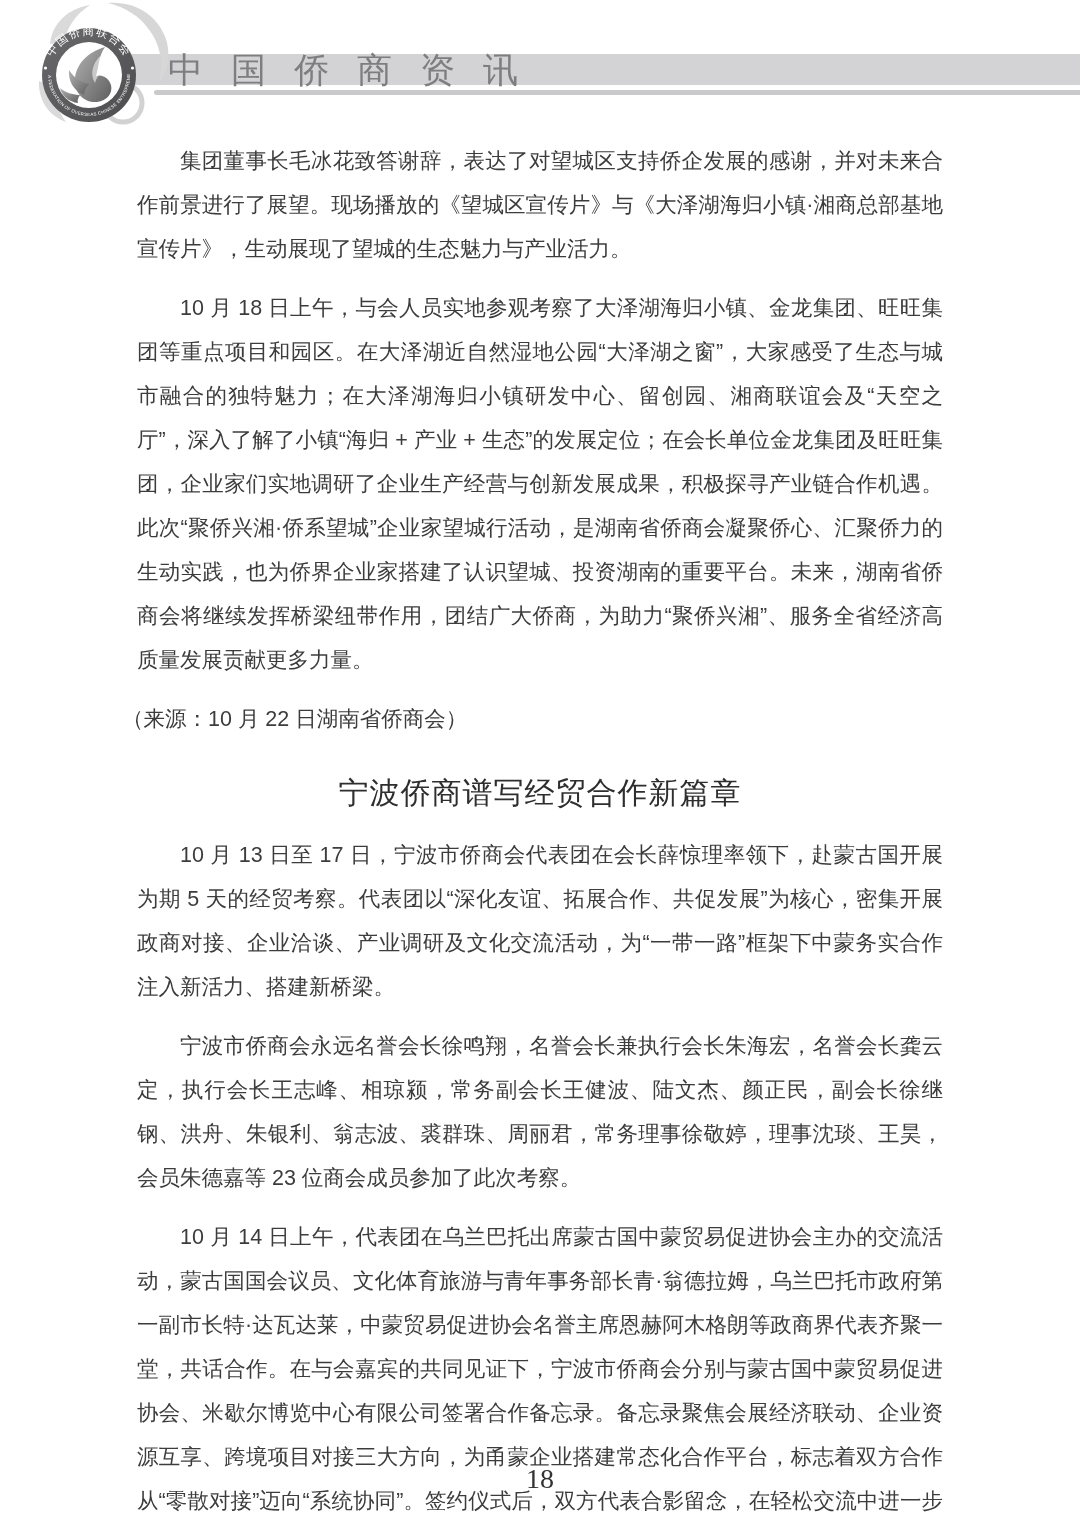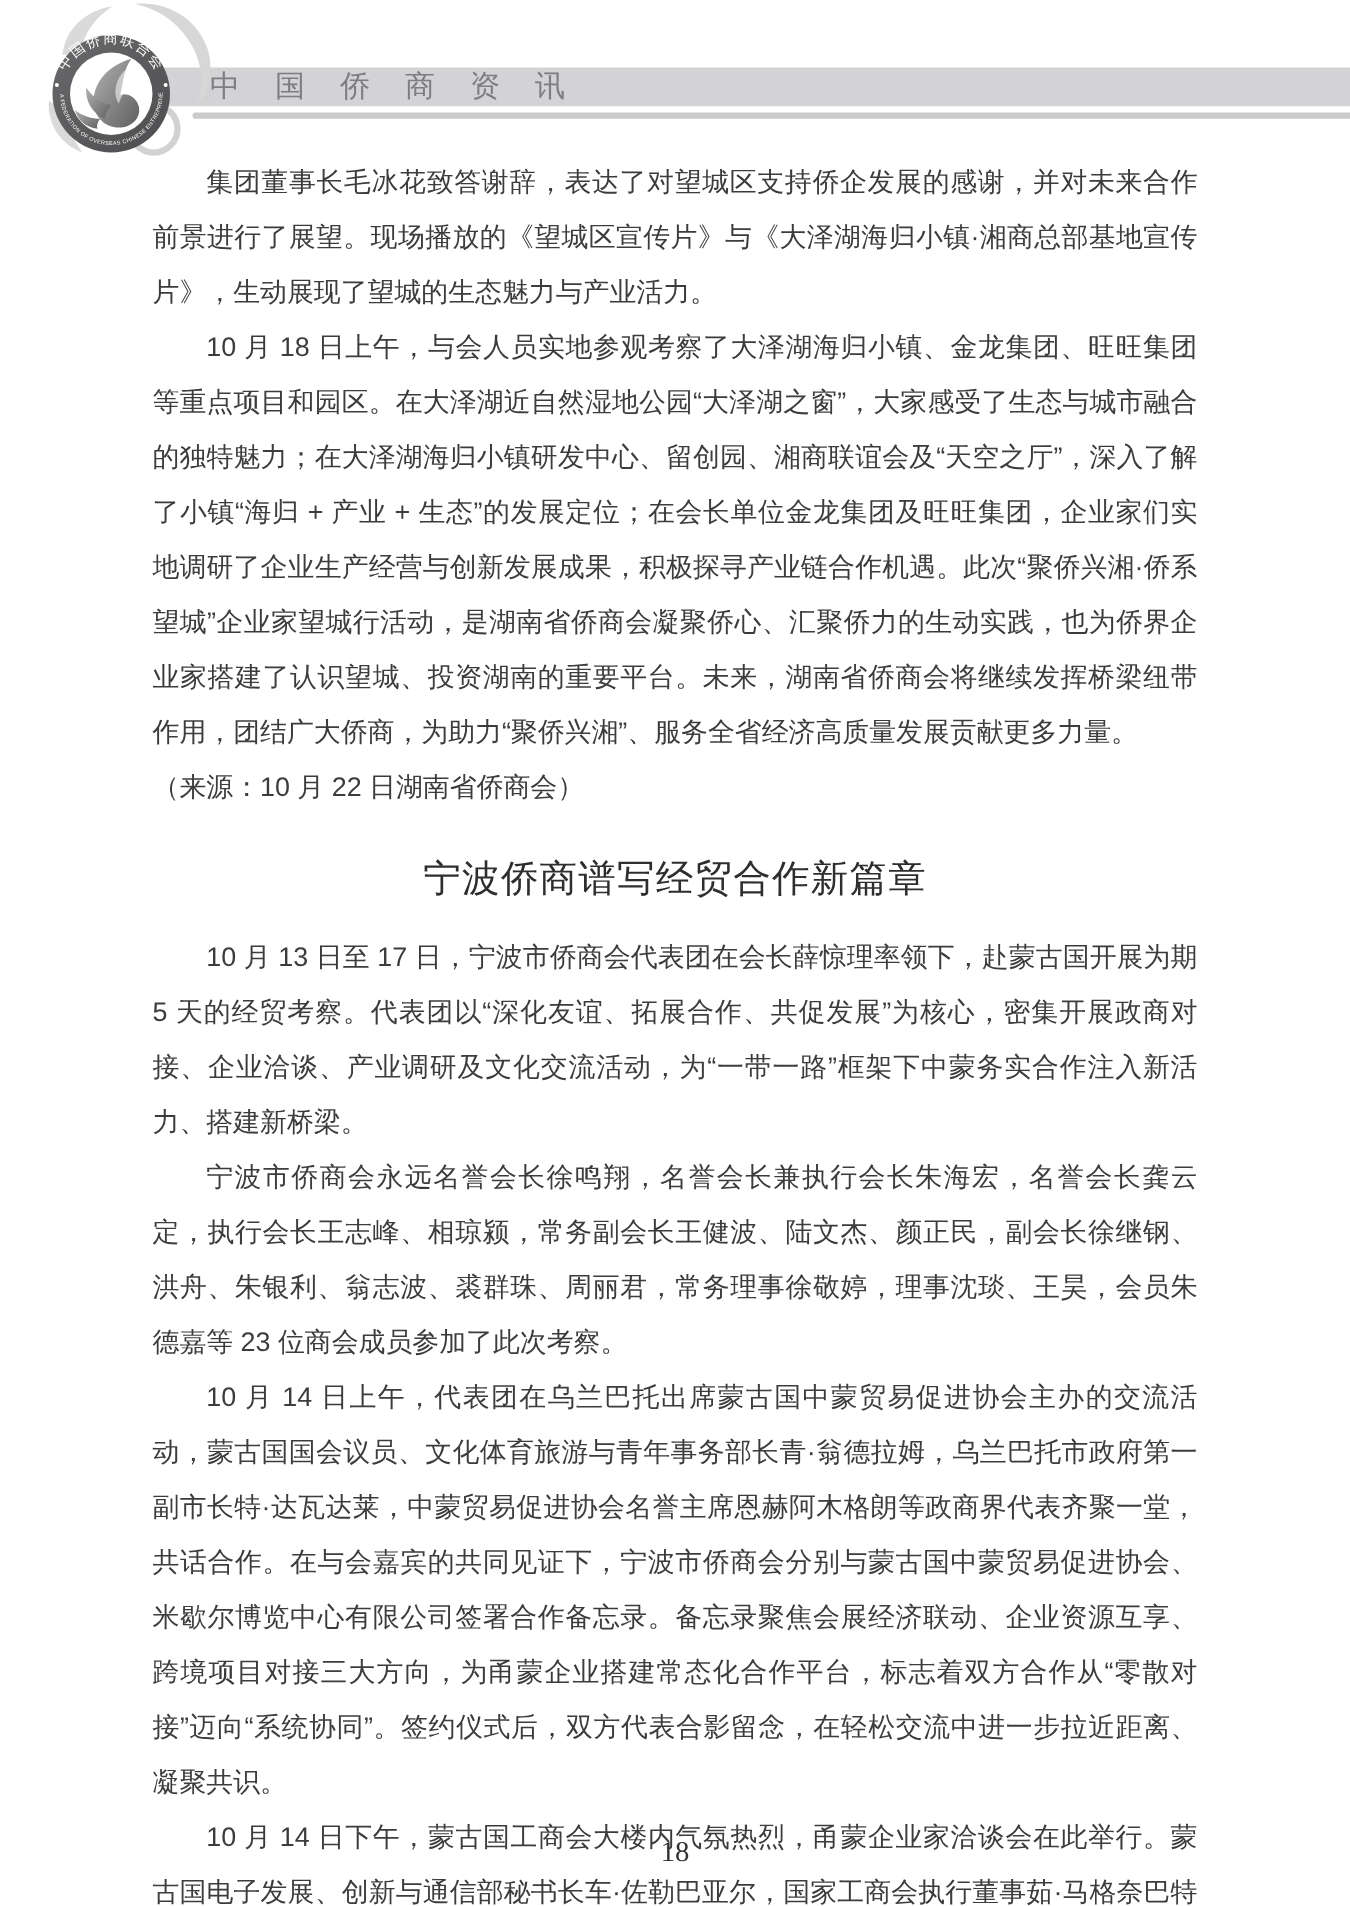--- a/index.html
+++ b/index.html
@@ -17,21 +17,21 @@
     position: absolute;
     left: 112px; right: 0; top: 54px;
     height: 31px;
     background: #d3d3d5;
   }
   .header-band-title {
     position: absolute;
     left: 168px; top: 54px;
     height: 42px;
     line-height: 32px;
-    font-size: 24px;
+    font-size: 35px;
     letter-spacing: 28px;
     color: #7e7e81;
     white-space: nowrap;
   }
   .header-subline {
     position: absolute;
     left: 154px; right: 0; top: 90px;
     height: 5px;
     background: #cacacc;
     border-radius: 3px 0 0 3px;
@@ -45,39 +45,39 @@
   
   .content {
     position: absolute;
     left: 122px; top: 124px;
     width: 836px;
     color: #3c3c3c;
     font-size: 21.5px;
     line-height: 44px;
     text-align: justify;
   }
-  .para { margin: 0; text-indent: 2em; }
+  .para { margin: 15px; text-indent: 2em; }
   .source-line { margin: 0; text-align: left; text-indent: 0; }
   .article-title {
     margin: 30px 0 18px 0;
     text-align: center;
     font-size: 30px;
     font-weight: normal;
     color: #2e2e2e;
     letter-spacing: 1px;
     line-height: 44px;
   }
 
   
   .page-number {
     position: absolute;
     left: 0; right: 0; bottom: 30px;
     text-align: center;
     font-family: "Liberation Serif", "DejaVu Serif", serif;
-    font-size: 23px;
+    font-size: 28px;
     color: #333333;
   }
 </style>
 </head>
 <body>
 
 <div class="header-band"></div>
 <div class="header-band-title">中国侨商资讯</div>
 <div class="header-subline"></div>
 

